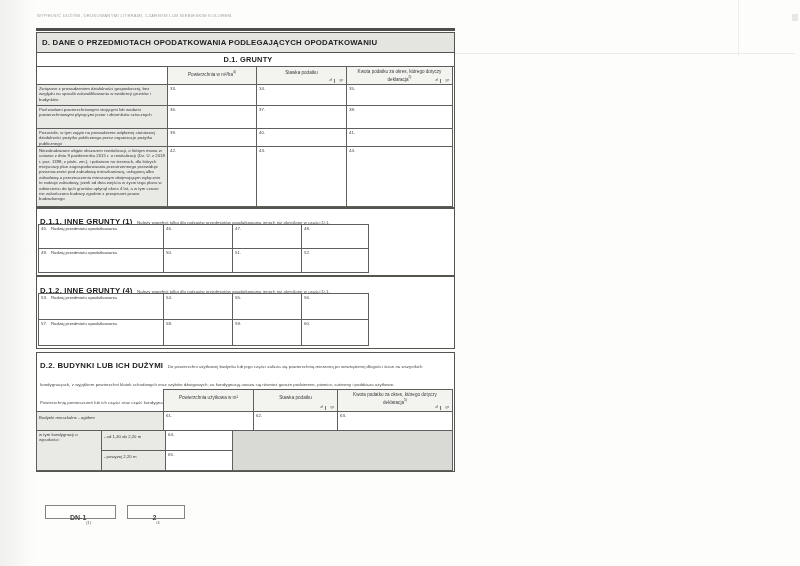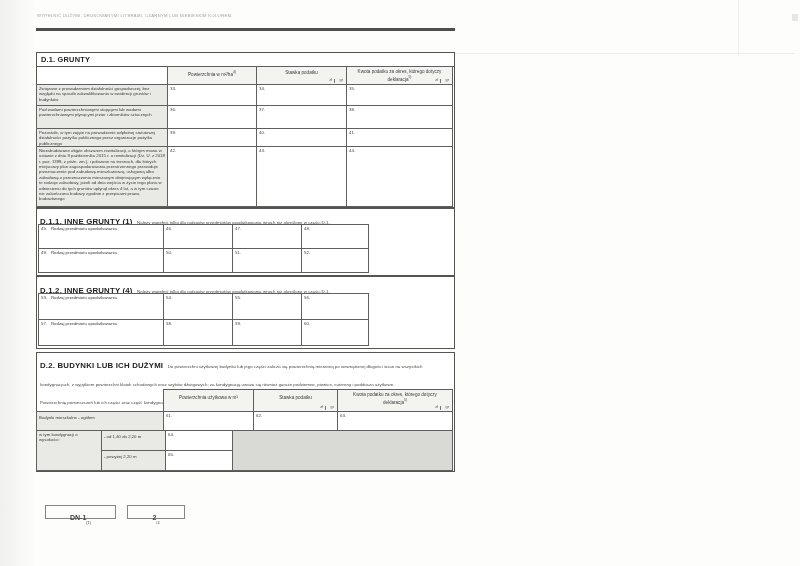--- a/index.html
+++ b/index.html
@@ -28,24 +28,27 @@
 
   <div class="artifact" style="left:0;top:0;width:36px;height:566px;background:linear-gradient(90deg,#f0f0ee,#fdfdfc);"></div>
   <div class="artifact" style="left:455px;top:53px;width:340px;height:1px;background:#ececea;"></div>
   <div class="artifact" style="left:738px;top:0;width:1px;height:56px;background:#efefed;"></div>
   <div class="artifact" style="left:792px;top:14px;width:6px;height:7px;background:#e7e7e5;"></div>
 
   <div class="abs instruction" style="left:37px;top:13px;width:300px;">WYPEŁNIĆ DUŻYMI, DRUKOWANYMI LITERAMI, CZARNYM LUB NIEBIESKIM KOLOREM.</div>
 
   <div class="abs" style="left:36px;top:28px;width:419px;height:3px;background:#4e4e4c;"></div>
 
+  <div class="sectionbox" style="left:36px;top:32px;width:419px;height:21px;background:#e4e4e1;">
+    <div class="sectitle" style="padding:5px 0 0 5px;">D. DANE O PRZEDMIOTACH OPODATKOWANIA PODLEGAJĄCYCH OPODATKOWANIU</div>
+  </div>
 
   <div class="sectionbox" style="left:36px;top:52px;width:419px;height:156px;"></div>
   <div class="abs" style="left:36px;top:52px;width:419px;height:15px;border-bottom:1px solid #55544f;">
-    <div class="sectitle" style="font-size:7.4px;padding:3px 0 0 5px;">D.1. GRUNTY</div>
+    <div class="sectitle" style="font-size:7.4px;padding:3px 0 0 5px;text-align:center;">D.1. GRUNTY</div>
   </div>
 
   <div class="cell hdrcell" style="left:167px;top:66px;width:90px;height:19px;">
     <span>Powierzchnia w m²/ha</span><span class="sup">4)</span>
   </div>
   <div class="cell hdrcell" style="left:256px;top:66px;width:91px;height:19px;">
     <span>Stawka podatku</span>
     <span class="unit" style="right:14px;">zł</span>
     <span class="tick" style="right:11px;"></span>
     <span class="unit" style="right:3px;">gr</span>

